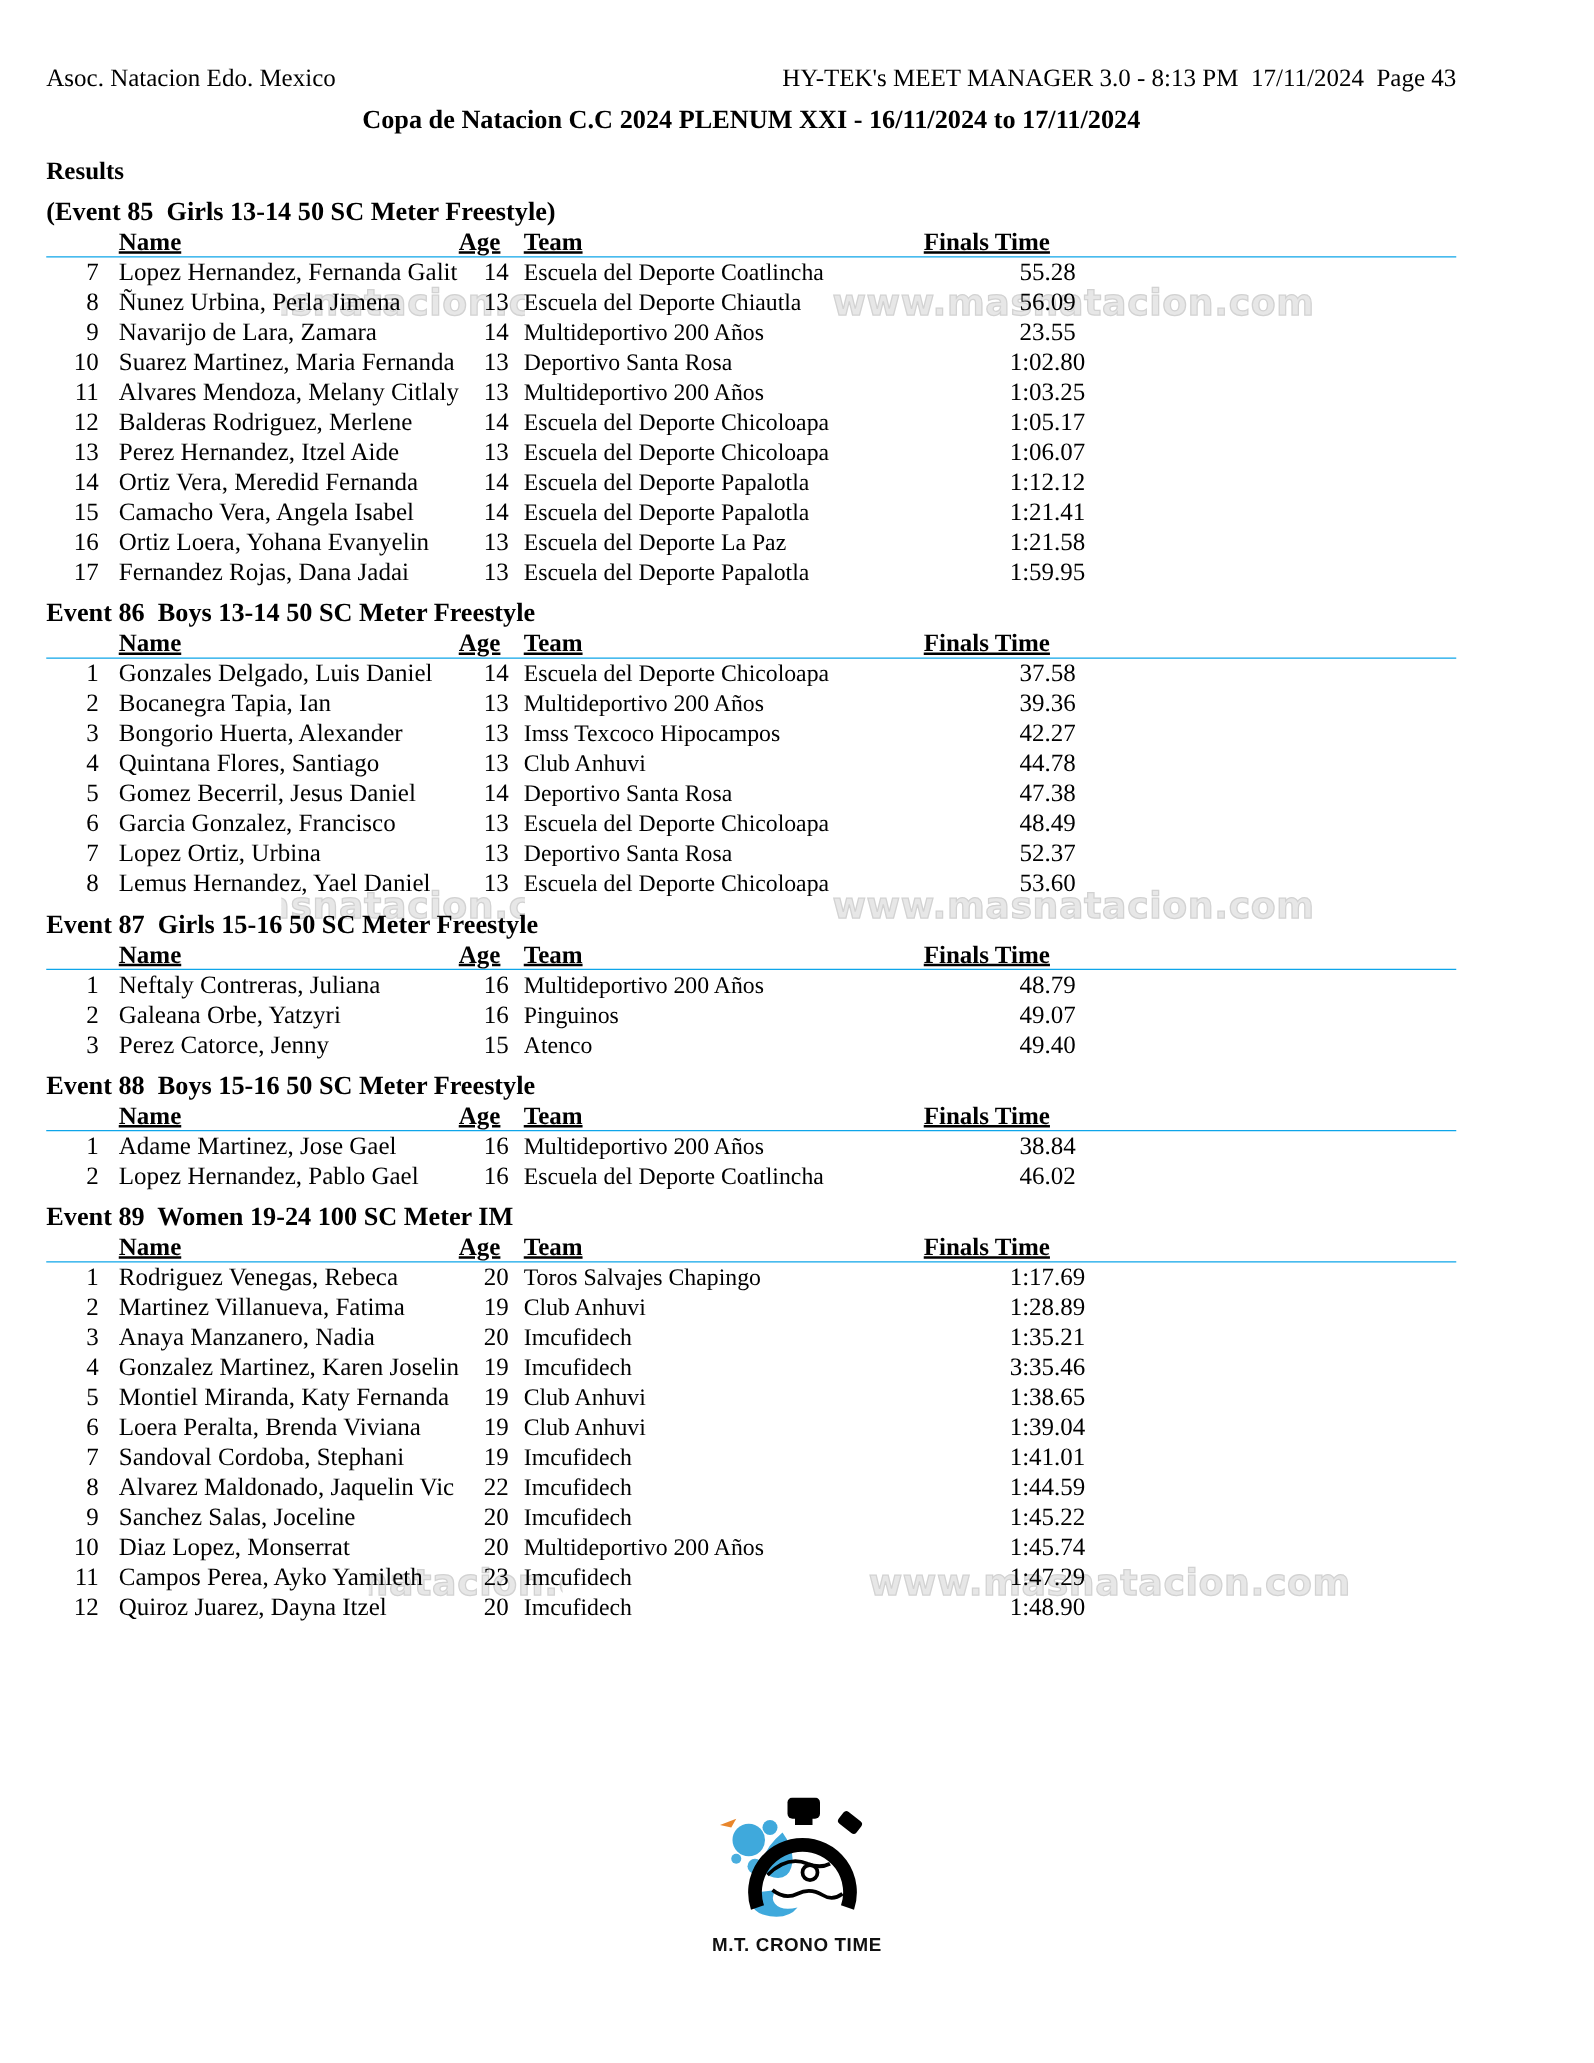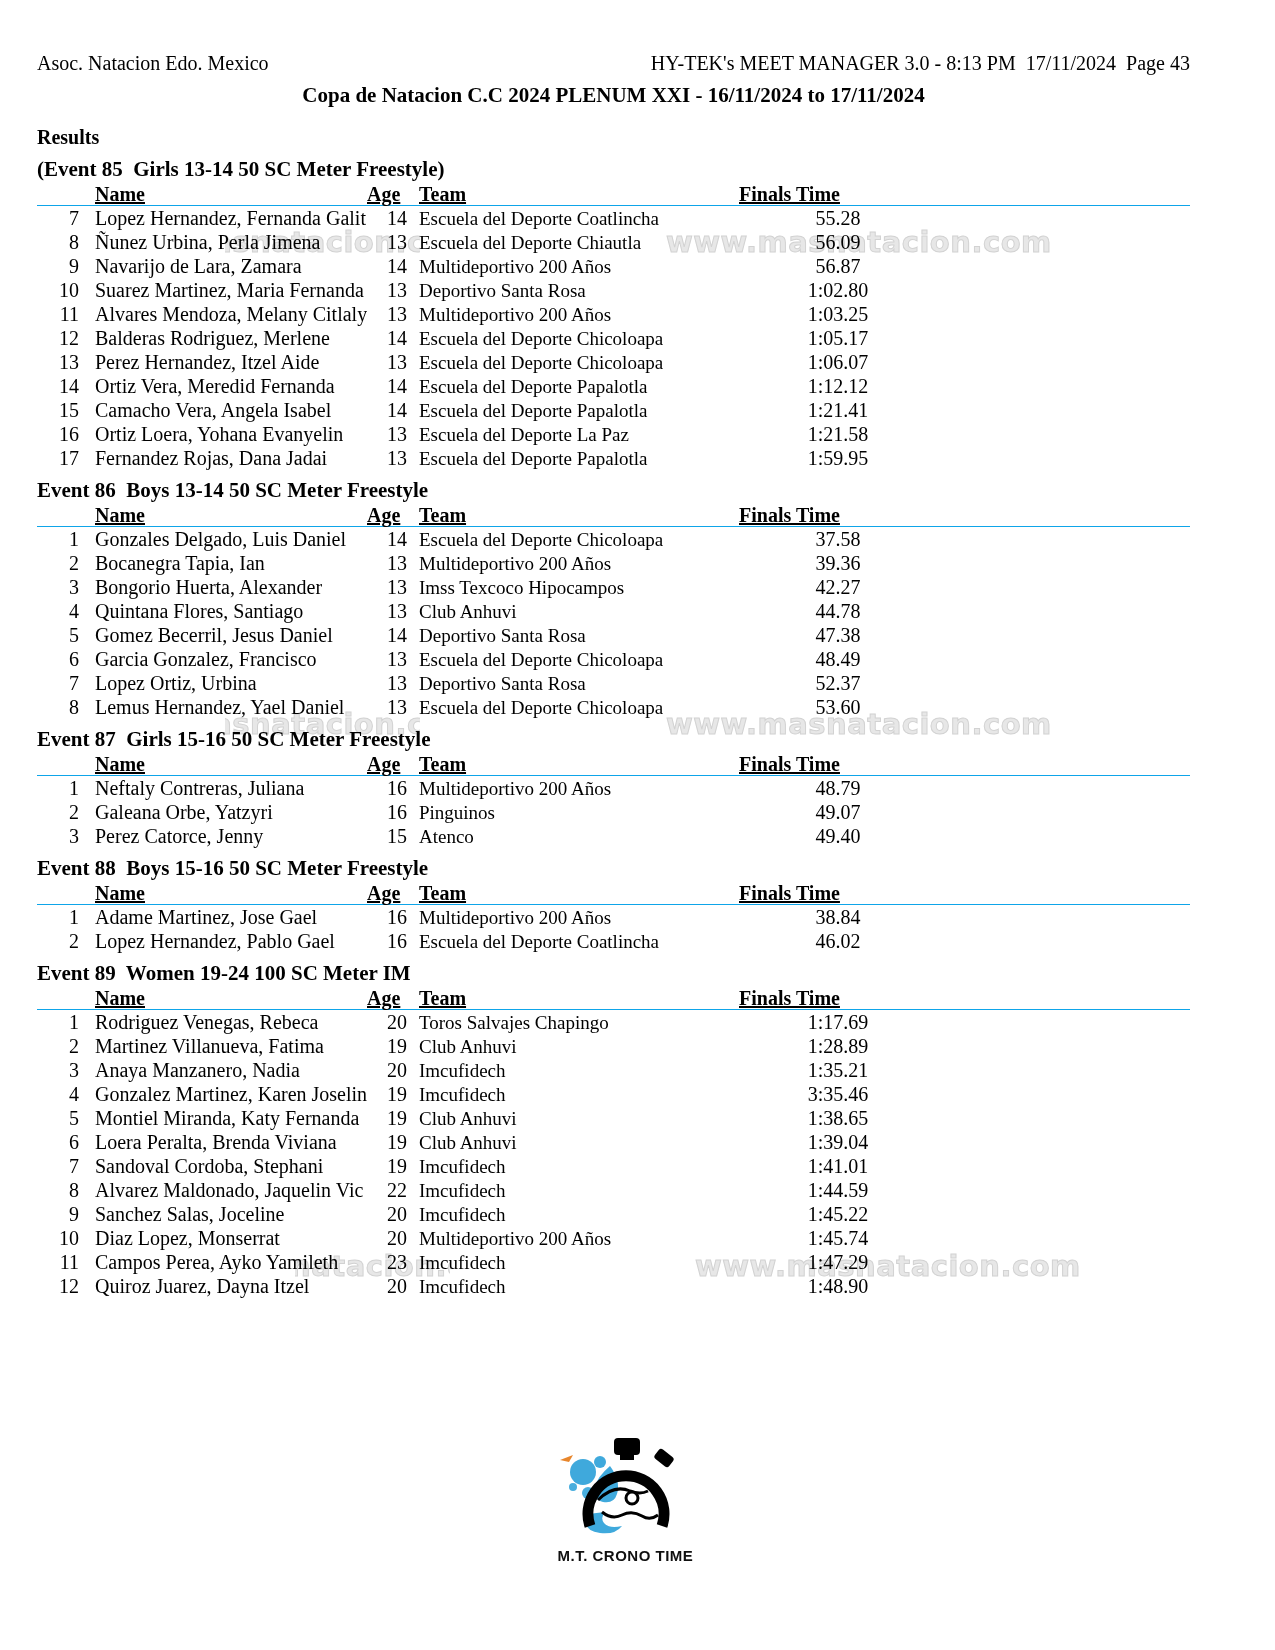--- a/index.html
+++ b/index.html
@@ -1,21 +1,21 @@
 <!DOCTYPE html>
 <html><head>
 <meta charset="utf-8">
 <style>
   html,body { margin:0; padding:0; }
   body {
     width:1275px; height:1650px; background:#ffffff; position:relative;
     font-family:"Liberation Serif", serif; color:#000;
     -webkit-font-smoothing:antialiased; overflow:hidden;
   }
-  .page { position:absolute; inset:0; padding:52px 85px 0 37px; box-sizing:border-box;font-family:Liberation Serif, serif; }
+  .page { position:absolute; inset:0; padding:52px 110px 0 37px; box-sizing:border-box;font-family:Liberation Serif, serif; }
 
   
   .wm-layer { position:absolute; inset:0; pointer-events:none; z-index:0; }
   .wm {
     position:absolute; font-family:"DejaVu Sans", sans-serif; font-weight:bold;
     font-size:29px; line-height:33px; letter-spacing:0.5px;
     color:#e7e7e7; -webkit-text-stroke:1px #d2d2d2; white-space:pre;
   }
   .wm-clip { position:absolute; overflow:hidden; height:34px; }
   .wm-clip .wm { position:static; display:inline-block; }
@@ -38,21 +38,21 @@
   .col-team { grid-column:6; }
   .col-time { grid-column:7; text-align:left; }
   .row { height:24px; font-size:20px; line-height:24px; align-items:baseline; }
   .c-place { grid-column:1; text-align:right; }
   .c-name  { grid-column:3; white-space:nowrap; overflow:hidden; }
   .c-age   { grid-column:4; text-align:right; }
   .c-team  { grid-column:6; font-size:19px; white-space:nowrap; overflow:hidden; }
   .c-time  { grid-column:7; text-align:center; }
 
   
-  .logo-wrap { position:absolute; top:1438px; left:50%; transform:translateX(-50%); width:160px; text-align:left; z-index:1; }
+  .logo-wrap { position:absolute; top:1438px; left:50%; transform:translateX(-50%); width:160px; text-align:center; z-index:1; }
   .logo-caption {
     font-family:"Liberation Sans", sans-serif; font-weight:bold; font-size:15px;
     letter-spacing:0.5px; color:#101010; margin-top:1px; white-space:pre;
   }
 </style>
 </head>
 <body>
 
 <div class="wm-layer">
   <div class="wm-clip" style="top:226px; left:225px; width:195px;">
@@ -106,21 +106,21 @@
     <span class="c-age">13</span>
     <span class="c-team">Escuela del Deporte Chiautla</span>
     <span class="c-time">56.09</span>
   </div>
 
   <div class="grid row">
     <span class="c-place">9</span>
     <span class="c-name">Navarijo de Lara, Zamara</span>
     <span class="c-age">14</span>
     <span class="c-team">Multideportivo 200 Años</span>
-    <span class="c-time">56.87</span>
+    <span class="c-time">23.55</span>
   </div>
 
   <div class="grid row">
     <span class="c-place">10</span>
     <span class="c-name">Suarez Martinez, Maria Fernanda</span>
     <span class="c-age">13</span>
     <span class="c-team">Deportivo Santa Rosa</span>
     <span class="c-time">1:02.80</span>
   </div>
 

